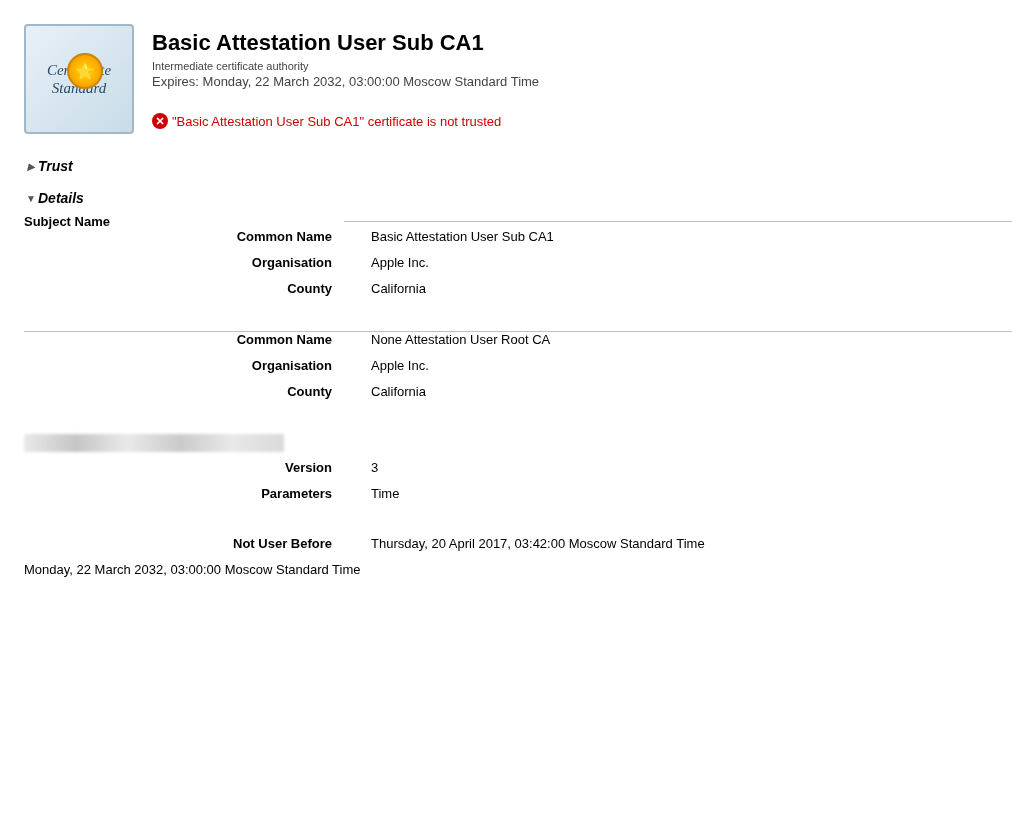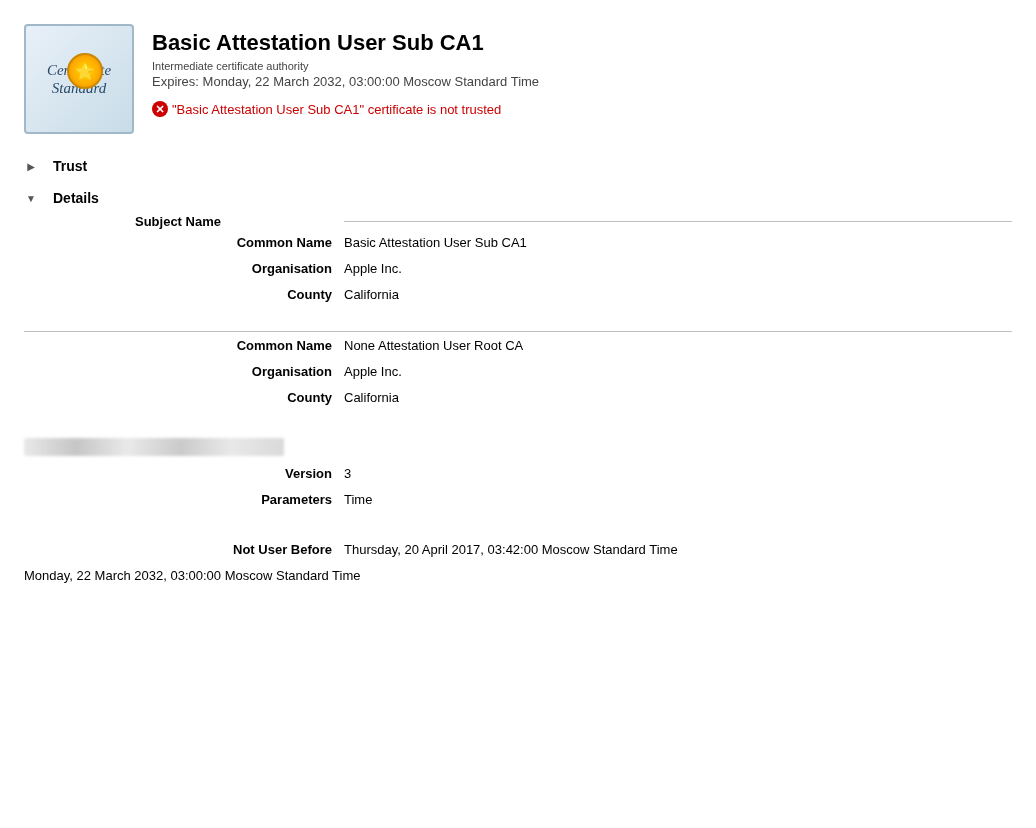--- a/index.html
+++ b/index.html
@@ -76,21 +76,21 @@
 
     .cert-subtitle {
       font-size: 11px;
       color: #444;
       margin-bottom: 2px;
     }
 
     .cert-expiry {
       font-size: 13px;
       color: #444;
-      margin-bottom: 12px;
+      margin-bottom: 24px;
     }
 
     .cert-warning {
       display: flex;
       align-items: center;
       gap: 4px;
       font-size: 13px;
       color: #cc0000;
     }
 
@@ -108,23 +108,24 @@
       flex-shrink: 0;
     }
 
     .collapsible-section {
       padding: 0 24px;
     }
 
     .section-header {
       display: flex;
       align-items: center;
-      gap: 15px;
+      gap: 0;
       padding: 8px 0;
       cursor: pointer;
+      font-style: italic;
     }
 
     .chevron {
       width: 14px;
       height: 14px;
       display: flex;
       align-items: center;
       justify-content: center;
       font-size: 10px;
       color: #555;
@@ -147,22 +148,23 @@
     .details-content {
       padding-left: 0;
     }
 
     .details-group {
       margin-bottom: 24px;
     }
 
     .details-row {
       display: flex;
-      align-items: center;
+      align-items: flex-start;
       min-height: 26px;
+      gap: 27px;
     }
 
     .row-label {
       text-align: right;
       font-weight: bold;
       font-size: 13px;
       color: #000;
       min-width: 320px;
       padding-right: 12px;
       flex-shrink: 0;
@@ -173,21 +175,21 @@
       color: #000;
       flex: 1;
     }
 
     .section-divider-row {
       display: flex;
       align-items: center;
     }
 
     .section-divider-label {
-      text-align: center;
+      text-align: left;
       font-weight: bold;
       font-size: 13px;
       color: #000;
       min-width: 320px;
       padding-right: 12px;
       flex-shrink: 0;
     }
 
     .divider-line {
       flex: 1;

